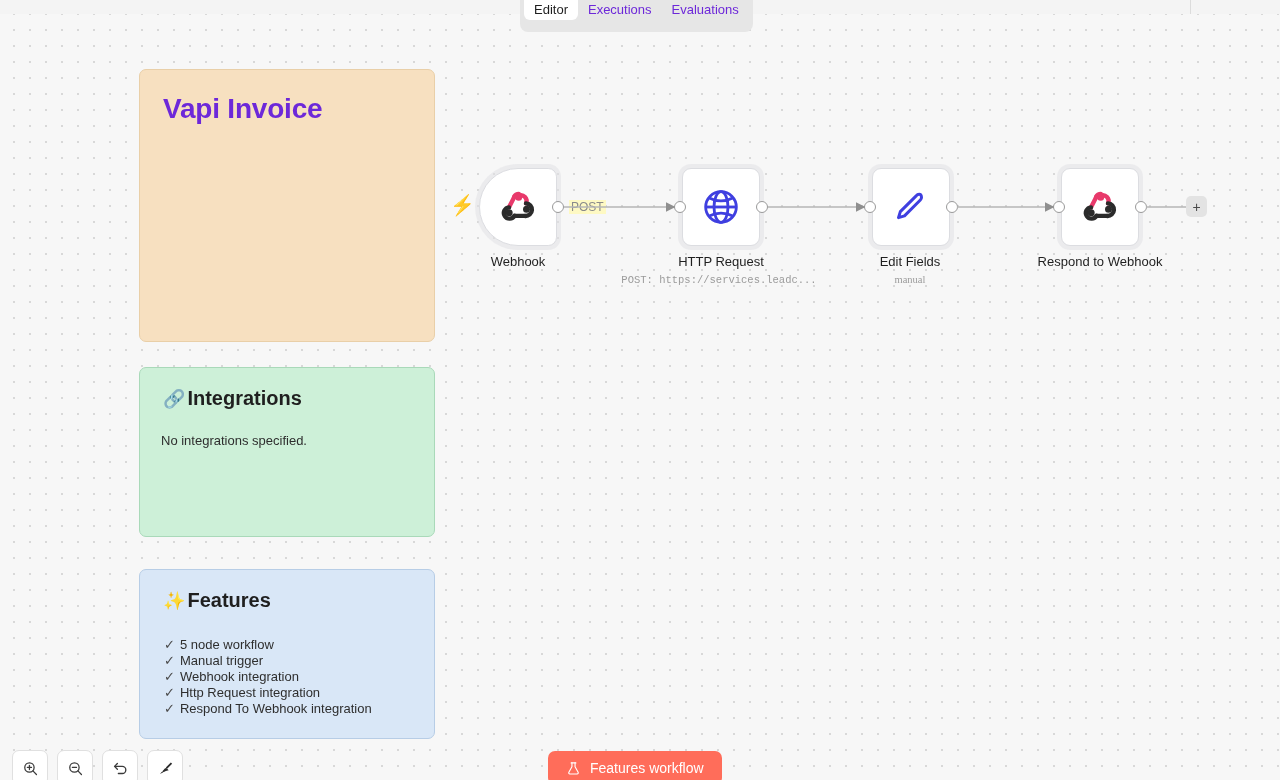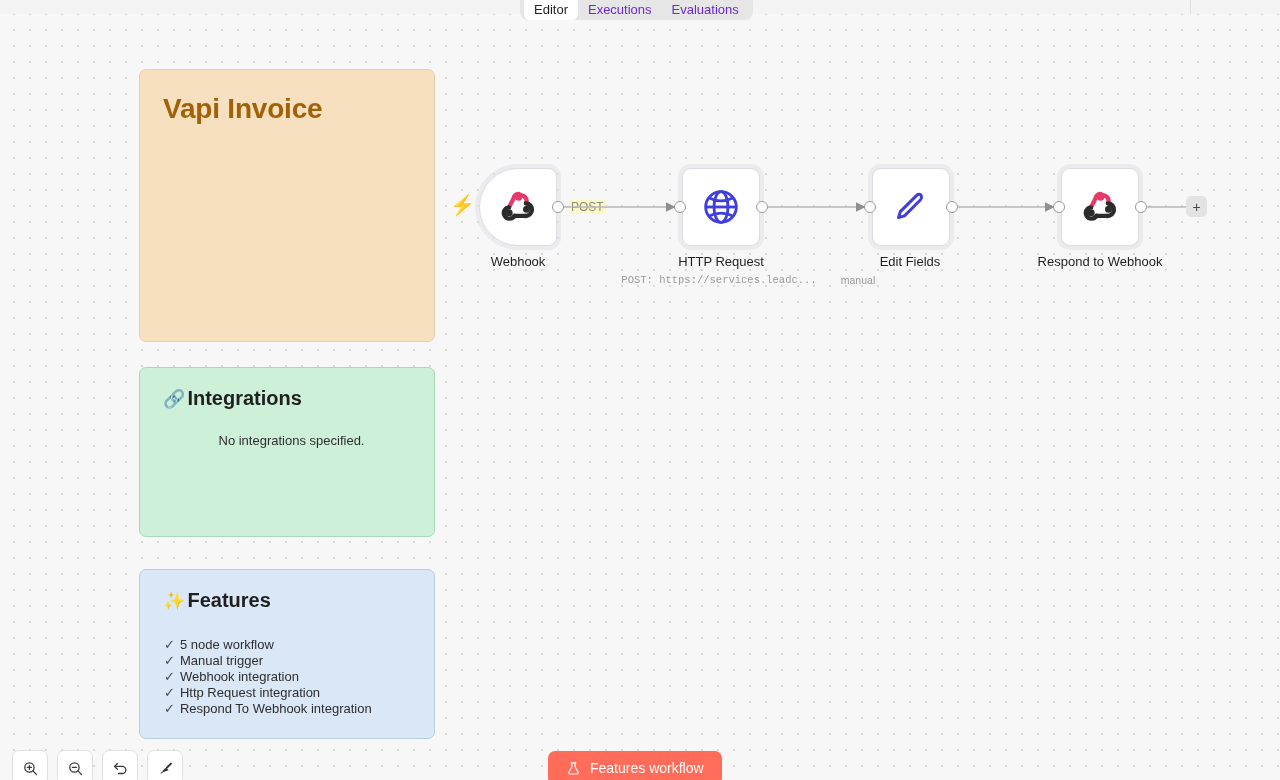--- a/index.html
+++ b/index.html
@@ -15,21 +15,21 @@
     position:absolute; inset:0;
     background-color:#f7f7f7;
     background-image:radial-gradient(circle, #d8d8d8 1.05px, transparent 1.15px);
     background-size:16px 16px;
     background-position:6px 6px;
   }
 
   
   #tabbar {
     position:absolute; top:0; left:520px;
-    height:20px;
+    height:32px;
     display:flex; align-items:flex-start;
     background:#e6e6e6;
     border-radius:0 0 8px 8px;
     padding:0 4px 4px 4px;
     z-index:40;
   }
   .tab {
     font-size:13px; line-height:20px;
     padding:0 10px; height:20px;
     color:#6d28d9; white-space:nowrap;
@@ -54,21 +54,21 @@
     border-radius:7px;
     padding:14px 12px;
     z-index:10;
     overflow:hidden;
   }
   #sticky-title {
     left:139px; top:69px; width:296px; height:273px;
     background:#f7e0c0; border:1px solid #e9cfa8;
   }
   #sticky-title .st-h1 {
-    font-size:28px; font-weight:700; color:#a16207;
+    font-size:28px; font-weight:700; color:#6d28d9;
     letter-spacing:-0.2px; margin:9px 0 0 11px;
   }
   #sticky-title .st-body {
     font-size:18px; font-weight:700; color:#2d2d2d;
     line-height:27.5px; margin:27px 0 0 11px; width:262px;
   }
 
   #sticky-integrations {
     left:139px; top:367px; width:296px; height:170px;
     background:#cdf0d8; border:1px solid #a9d9b9;
@@ -76,21 +76,21 @@
   #sticky-features {
     left:139px; top:569px; width:296px; height:170px;
     background:#d9e7f7; border:1px solid #b7cde6;
   }
   .st-h2 {
     font-size:20px; font-weight:700; color:#1f1f1f;
     margin:5px 0 0 11px; display:flex; align-items:center; gap:2px;
   }
   .st-emoji { font-size:18px; line-height:1; }
   .st-p {
-    font-size:13px; color:#2e2e2e; margin:23px 0 0 9px;text-align:center;
+    font-size:13px; color:#2e2e2e; margin:23px 0 0 9px;
   }
   .st-list { list-style:none; margin:25px 0 0 12px; }
   .st-list li {
     font-size:13px; color:#2e2e2e; line-height:16px;
     display:flex; gap:5px; align-items:flex-start;
   }
   .chk { color:#4a4a4a; }
 
   
   #graph { position:absolute; inset:0; z-index:20; }
@@ -271,21 +271,21 @@
   <div class="node-sublabel" style="left:719px; top:274px;font-family:Liberation Mono, monospace;">POST: https://services.leadc...</div>
 
   <div class="node" style="left:872px; top:168px;">
     <svg width="40" height="40" viewBox="0 0 24 24" fill="none" stroke="#3f3fe0" stroke-width="1.8" stroke-linecap="round" stroke-linejoin="round">
       <path d="M17.6 4.4a2.4 2.4 0 0 1 0 3.4L8.1 17.3l-3.6 1.1 1.1-3.6 9.5-9.5a2.4 2.4 0 0 1 2.5-0.9z"></path>
     </svg>
   </div>
   <div class="port" style="left:864px; top:201px;"></div>
   <div class="port" style="left:946px; top:201px;"></div>
   <div class="node-label" style="left:910px; top:254px;">Edit Fields</div>
-  <div class="node-sublabel" style="left:858px; top:274px;">manual</div>
+  <div class="node-sublabel" style="left:910px; top:274px;font-family:Liberation Serif, serif;">manual</div>
 
   <div class="node" style="left:1061px; top:168px;">
     <svg width="40" height="40" viewBox="0 0 24 24">
       <g fill="none" stroke-linecap="round" stroke-width="2.6">
         <path d="M12.5 5.2a3.4 3.4 0 0 1 4.3 4.6" stroke="#e8396b"></path>
         <path d="M9.6 5.9a3.4 3.4 0 0 1 2.9-1.7" stroke="#e8396b"></path>
         <path d="M9.7 6.1 6.6 12.1" stroke="#e8396b"></path>
         <path d="M6.6 12.2a3.4 3.4 0 1 0 3.3 5" stroke="#2b2b2b"></path>
         <path d="M9.9 17.3h6.4" stroke="#2b2b2b"></path>
         <path d="M16.3 17.4a3.4 3.4 0 1 0 .5-7.6" stroke="#2b2b2b"></path>

